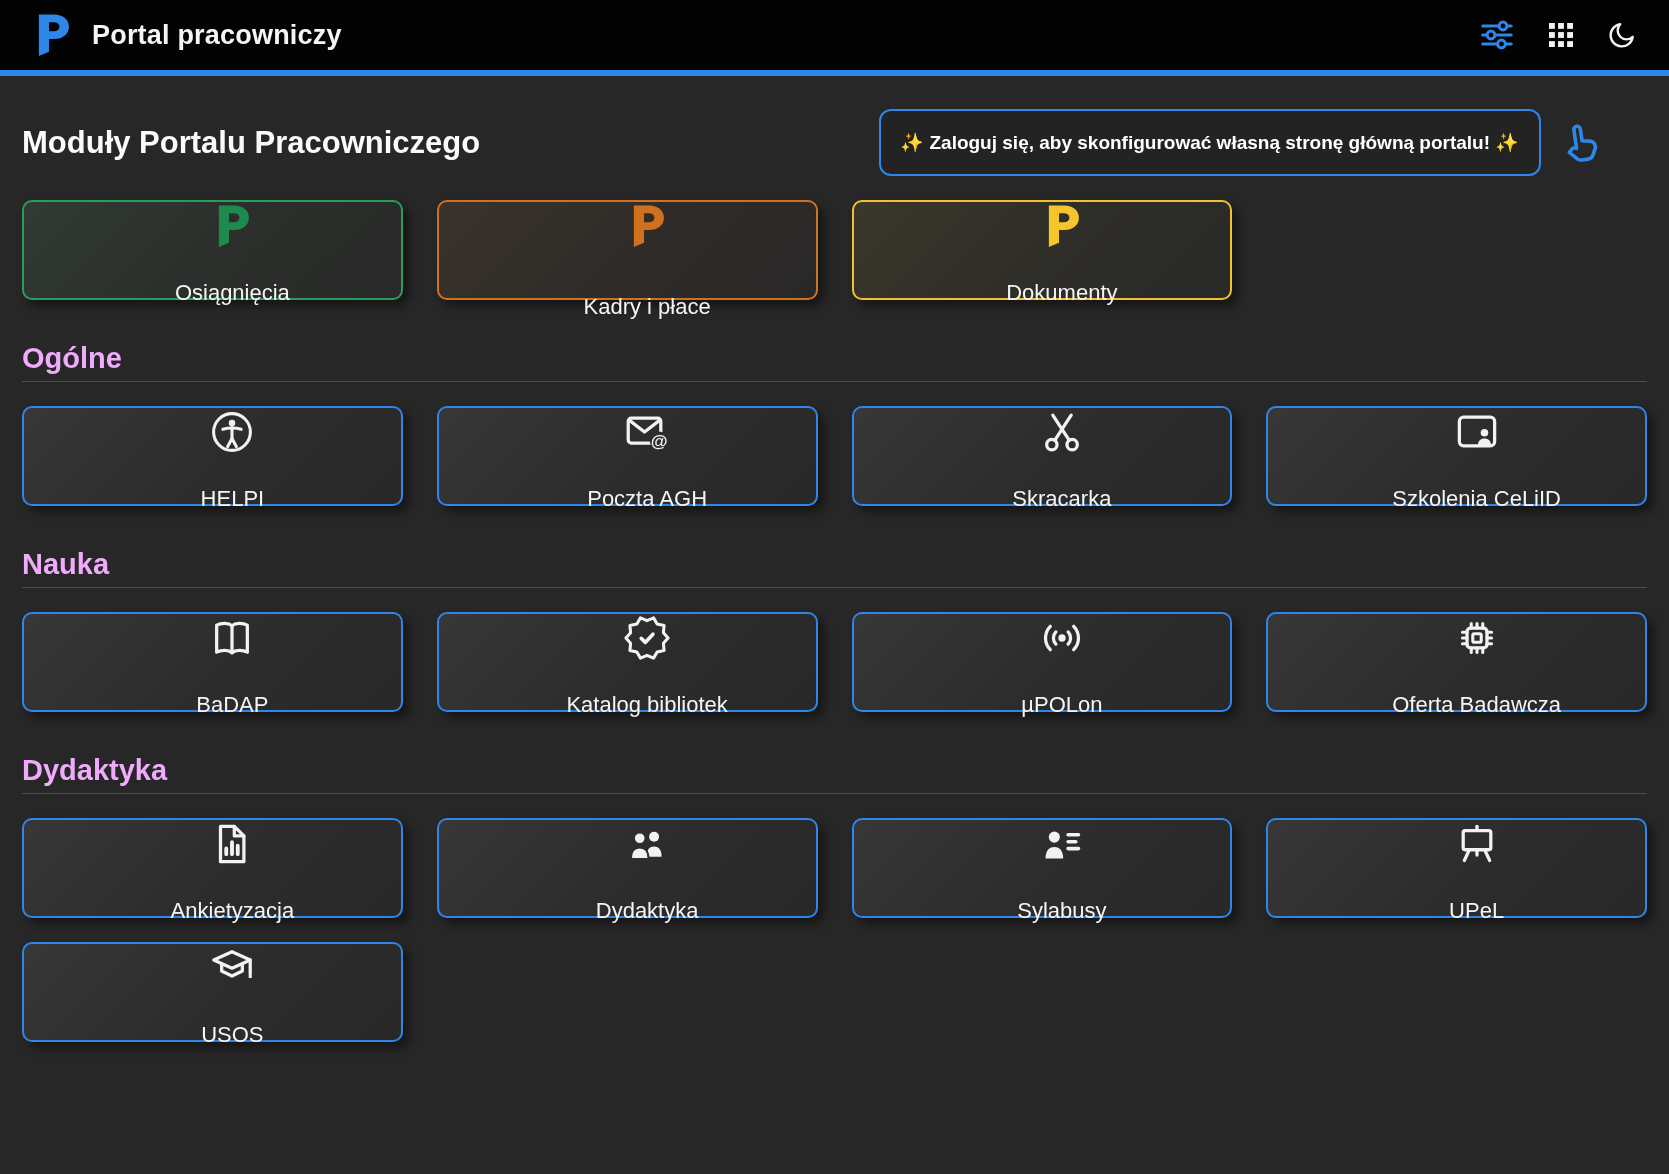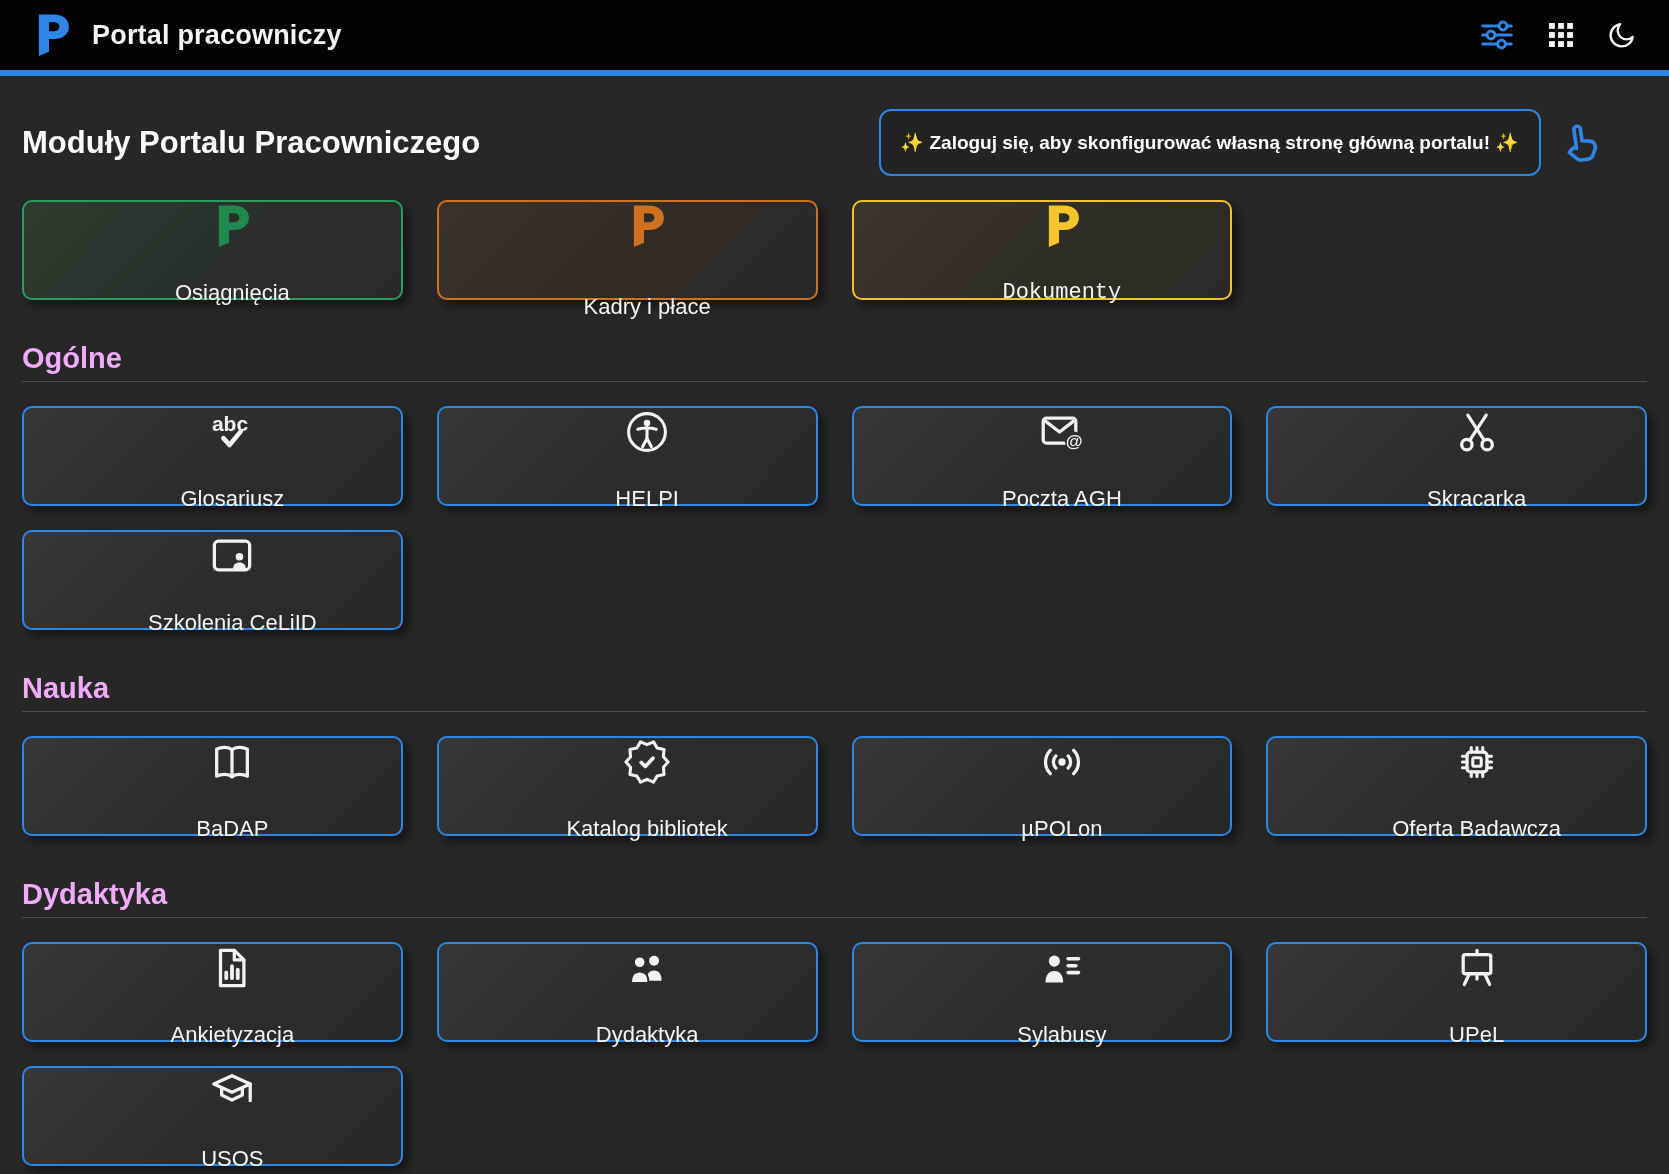--- a/index.html
+++ b/index.html
@@ -37,21 +37,21 @@
   .card {
     height:100px; border-radius:10px; border:2px solid #2e86e8;
     background:linear-gradient(135deg,#373737 0%,#2c2c2c 55%,#282828 100%);
     display:flex; align-items:center; gap:30px; padding-left:40px;
     box-shadow:6px 6px 10px rgba(0,0,0,.45); cursor:pointer;flex-direction:column;
   }
   .card-icon { width:48px; height:48px; display:flex; align-items:center; justify-content:center; flex:0 0 48px; }
   .card-label { font-size:22px; font-weight:500; color:#f5f5f5; white-space:nowrap; }
   .module-green  { border-color:#2a9d5c; background:linear-gradient(135deg,#313a33 0%,#2b2e2b 55%,#282928 100%); }
   .module-orange { border-color:#d0711f; background:linear-gradient(135deg,#3a332c 0%,#2e2b28 55%,#292828 100%);gap:44px; }
-  .module-yellow { border-color:#f1c12f; background:linear-gradient(135deg,#3a372b 0%,#2e2d28 55%,#292928 100%);font-family:Liberation Mono, monospace; }
+  .module-yellow { border-color:#f1c12f; background:linear-gradient(135deg,#3a372b 0%,#2e2d28 55%,#292928 100%); }
   
   .section-title { font-size:29px; font-weight:700; margin:42px 0 6px; color:#f0abfc; }
   .section-divider { border:none; border-top:1px solid #4d4d4d; margin:0 0 24px; }
   svg { display:block; }
   text.svg-abc { font-family:"Liberation Sans",sans-serif; }
 </style>
 </head>
 <body>
 
 <header class="header">
@@ -134,29 +134,20 @@
       </span>
       <span class="card-label">Dokumenty</span>
     </div>
   </div>
 
   <section>
     <h2 class="section-title">Ogólne</h2>
     <hr class="section-divider">
     <div class="grid">
 
-      <div class="card">
-        <span class="card-icon">
-          <svg width="46" height="46" viewBox="0 0 24 24">
-            <text class="svg-abc" x="1.5" y="11.5" font-size="11" font-weight="bold" fill="#f2f2f2">abc</text>
-            <path d="M7.5 15.2l3.2 3.6 5.8-7" stroke="#f2f2f2" stroke-width="2.4" fill="none" stroke-linecap="round" stroke-linejoin="round"></path>
-          </svg>
-        </span>
-        <span class="card-label">Glosariusz</span>
-      </div>
 
       <div class="card">
         <span class="card-icon">
           <svg width="46" height="46" viewBox="0 0 24 24" fill="none" stroke="#f2f2f2" stroke-width="1.6" stroke-linecap="round" stroke-linejoin="round">
             <circle cx="12" cy="12" r="9.6"></circle>
             <circle cx="12" cy="7.3" r="1.7" fill="#f2f2f2" stroke="none"></circle>
             <path d="M7.2 10.6c3-.9 6.6-.9 9.6 0"></path>
             <path d="M12 9.6v5.8"></path>
             <path d="M12 15.4l-2.3 4.3M12 15.4l2.3 4.3"></path>
           </svg>

